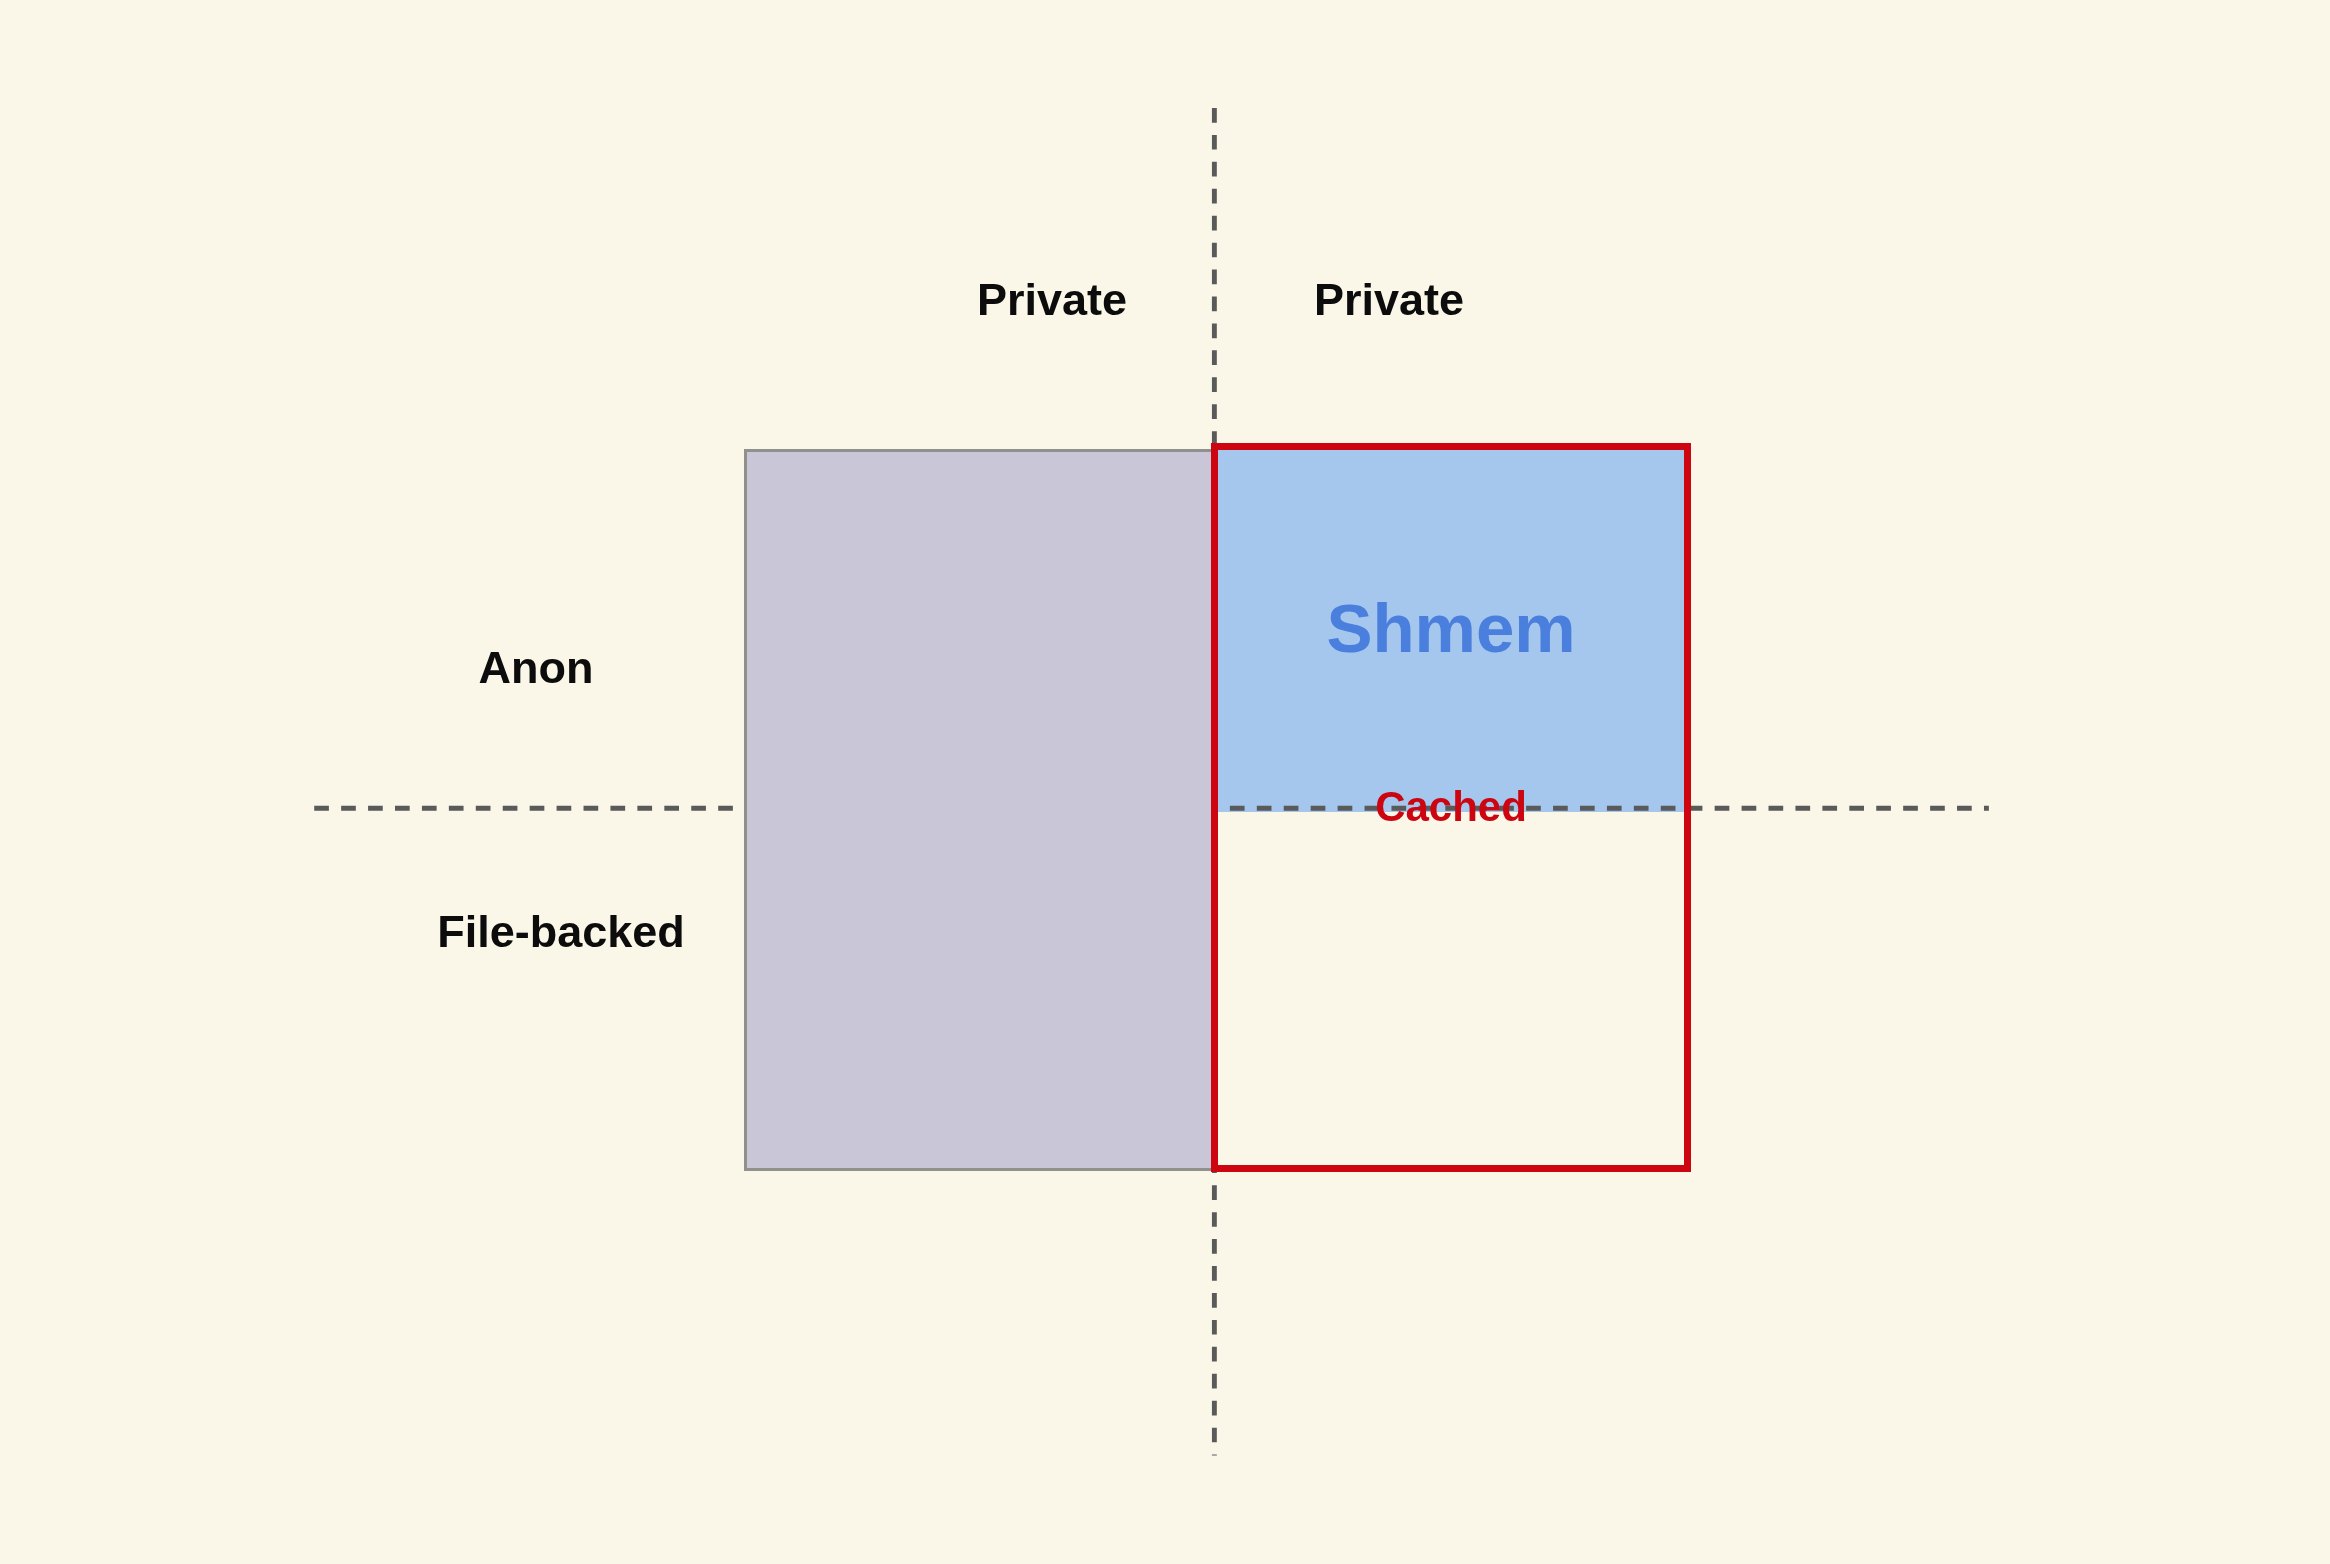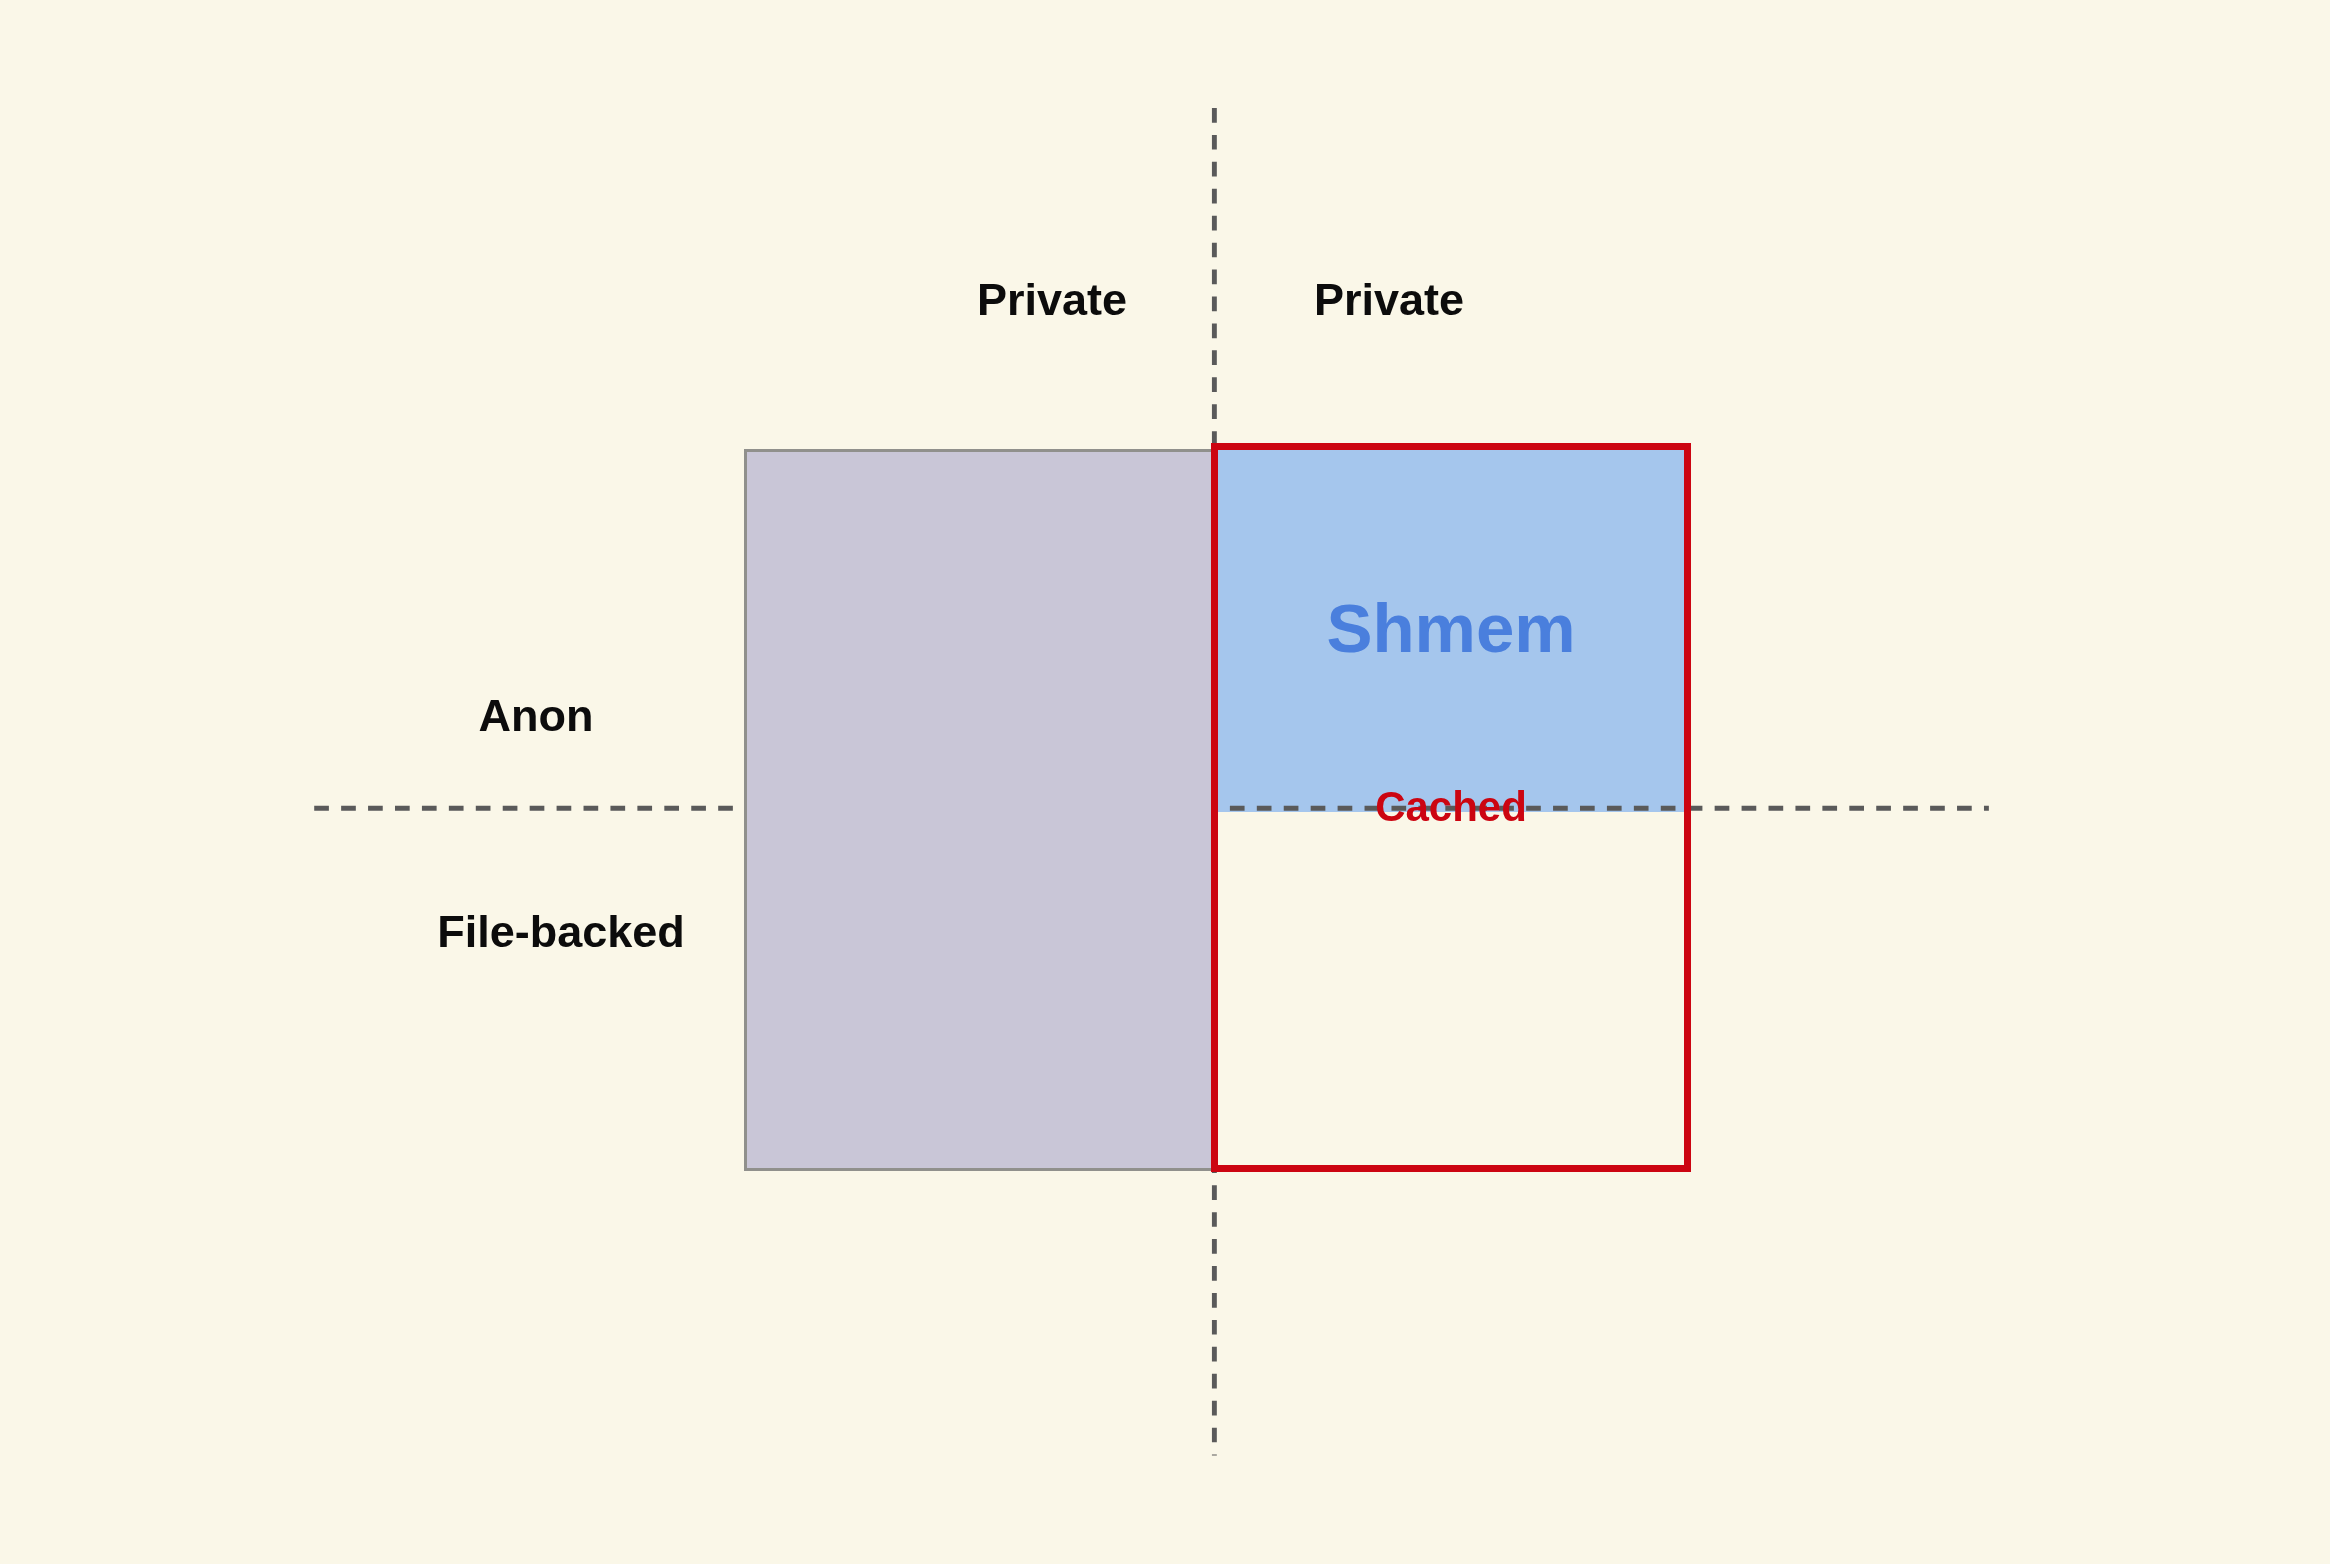--- a/index.html
+++ b/index.html
@@ -64,21 +64,21 @@
     transform: translate(-50%, -50%);
     font-weight: bold;
     white-space: nowrap;
     color: var(--label_text, #0c0c0c);
     z-index: 5;
     letter-spacing: 0;
   }
   .lbl-axis { font-size: 45px; }
   .lbl-private     { left: 1052px; top: 300px; }
   .lbl-shared      { left: 1389px; top: 300px; }
-  .lbl-anon        { left: 536px;  top: 716px; }
+  .lbl-anon        { left: 536px;  top: 668px; }
   .lbl-file-backed { left: 561px;  top: 932px; }
   .lbl-anonpages {
     left: 979px; top: 808px;
     font-size: 60px;
   }
   .lbl-shmem {
     left: 1451px; top: 628px;
     font-size: 69px;
     color: var(--shmem_text, #4a7fdd);
   }

